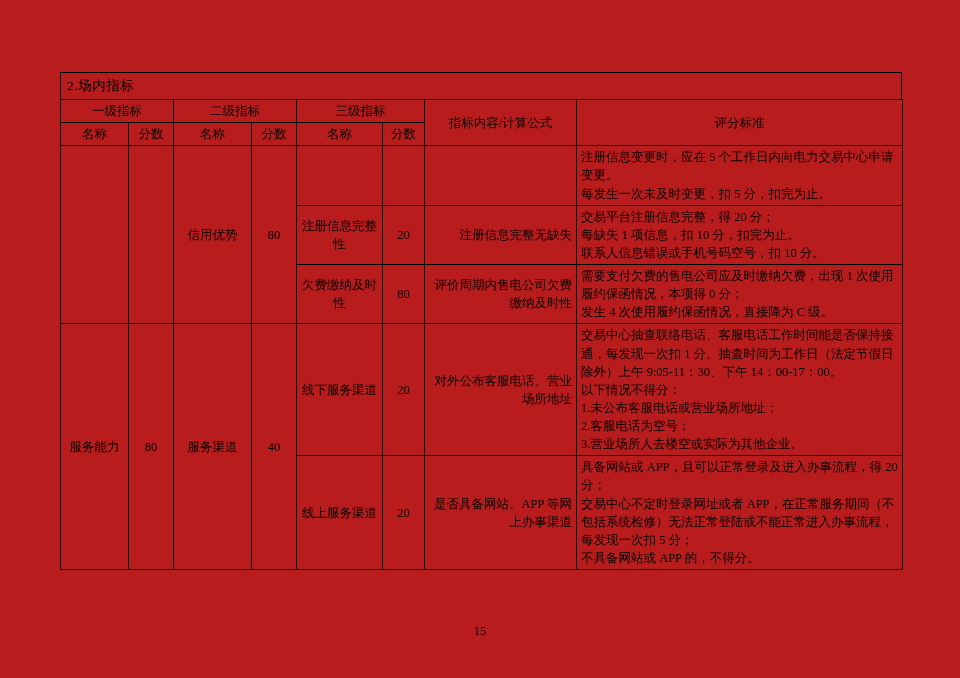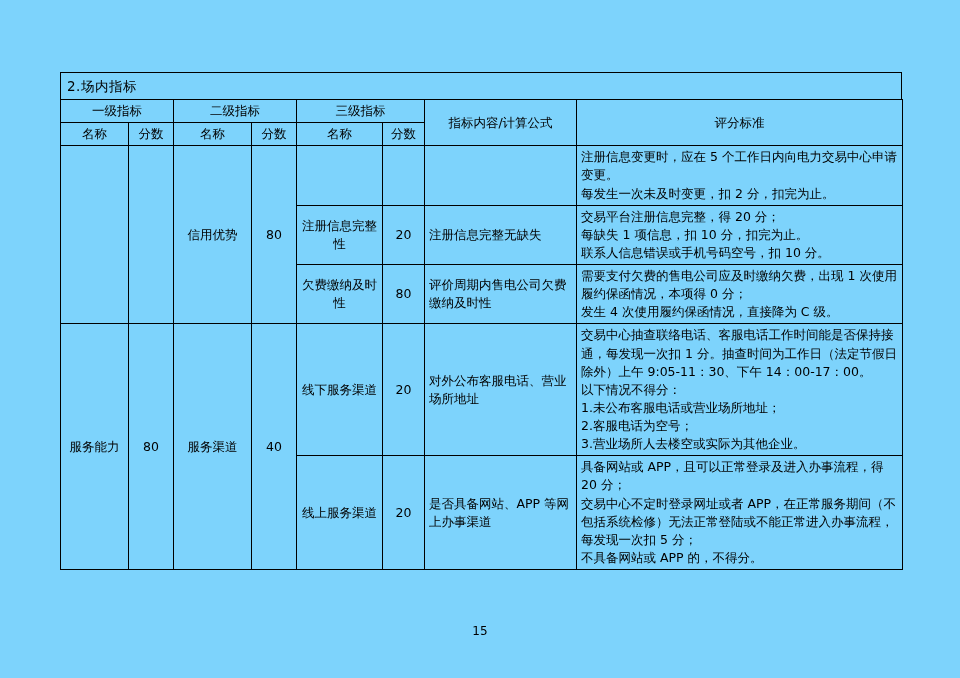--- a/index.html
+++ b/index.html
@@ -13,21 +13,22 @@
     font-family: "DejaVu Sans", "Liberation Sans", sans-serif;
     color: #000;
     position: relative;
     overflow: hidden;
   }
   .page {
     position: absolute;
     left: 0; top: 0;
     width: 960px;
     height: 678px;
-    background: #7dd3fc;
+    background: #b91c1c;
+    font-family: Liberation Serif, serif;
   }
   .doc-body {
     position: absolute;
     left: 60px;
     top: 72px;
     width: 842px;
   }
   .section-title-box {
     border: 1px solid #000;
     border-bottom: none;
@@ -51,21 +52,21 @@
     line-height: 1.45;
   }
   .hdr-center {
     text-align: center;
     font-size: 13px;
   }
   .cell-center {
     text-align: center;
   }
   .cell-top-left {
-    text-align: left;
+    text-align: right;
     vertical-align: middle;
   }
   .crit {
     font-size: 12.5px;
     line-height: 1.72;
     text-align: left;
     vertical-align: middle;
     padding: 5px 6px;
   }
   .crit div { white-space: normal; }
@@ -120,21 +121,21 @@
         <tr>
           <td class="cell-center" rowspan="3"></td>
           <td class="cell-center" rowspan="3"></td>
           <td class="cell-center" rowspan="3">信用优势</td>
           <td class="cell-center" rowspan="3">80</td>
           <td class="cell-center"></td>
           <td class="cell-center"></td>
           <td class="cell-top-left"></td>
           <td class="crit">
             <div>注册信息变更时，应在 5 个工作日内向电力交易中心申请变更。</div>
-            <div>每发生一次未及时变更，扣 2 分，扣完为止。</div>
+            <div>每发生一次未及时变更，扣 5 分，扣完为止。</div>
           </td>
         </tr>
 
         <tr>
           <td class="cell-center">注册信息完整性</td>
           <td class="cell-center">20</td>
           <td class="cell-top-left">注册信息完整无缺失</td>
           <td class="crit">
             <div>交易平台注册信息完整，得 20 分；</div>
             <div>每缺失 1 项信息，扣 10 分，扣完为止。</div>

